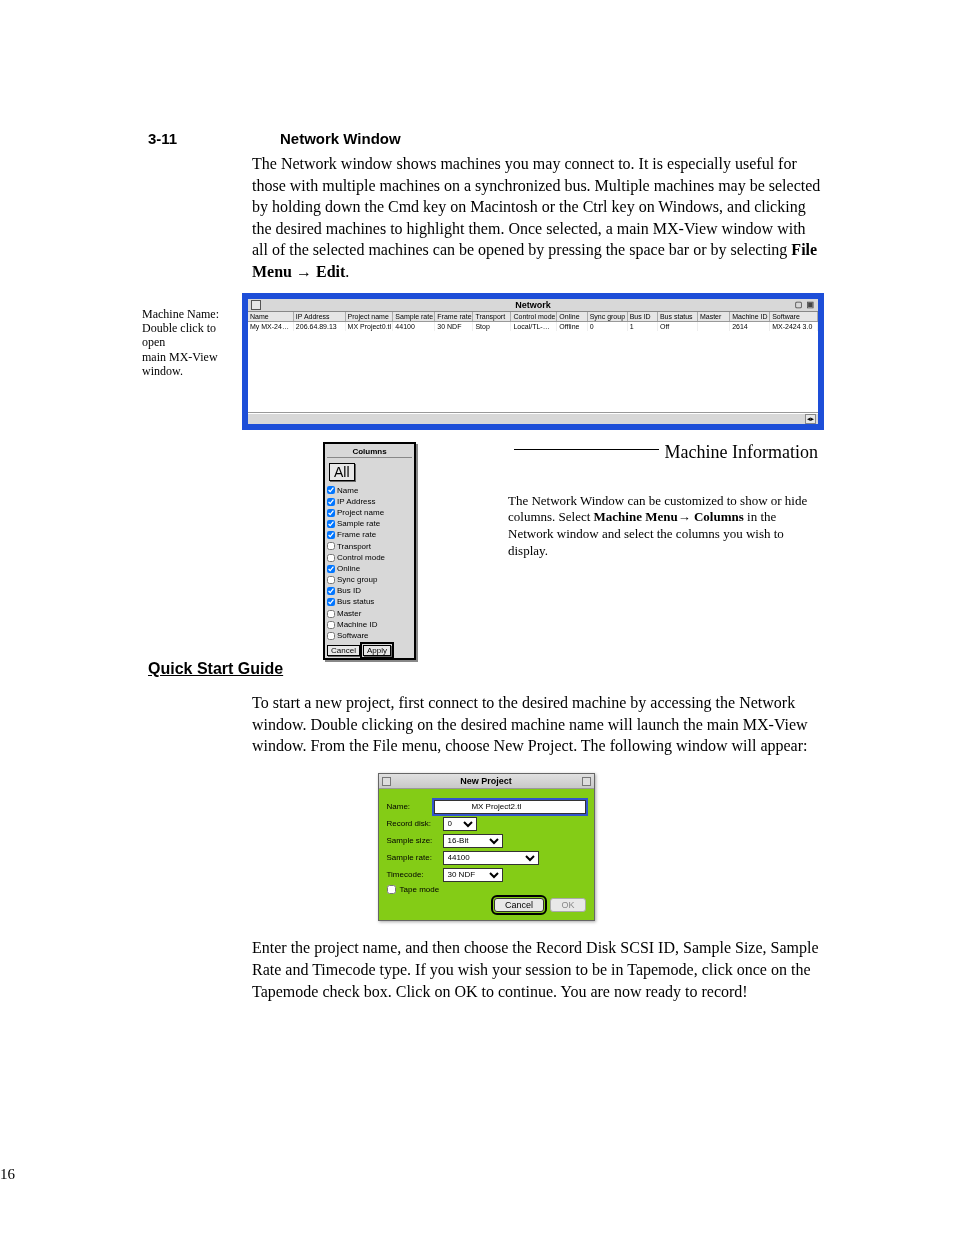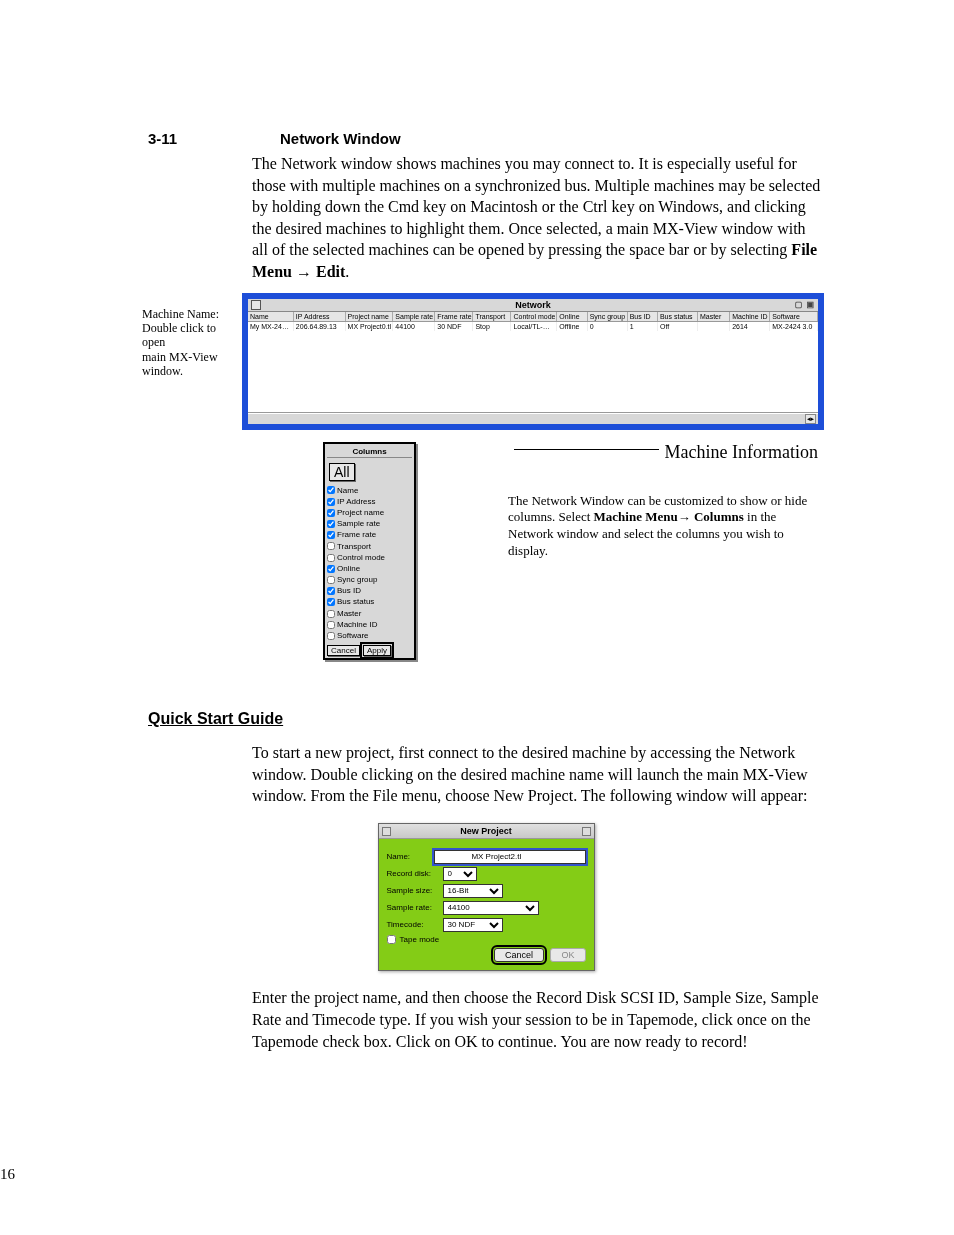--- a/index.html
+++ b/index.html
@@ -28,21 +28,21 @@
 .columns-panel .cp-title{text-align:center;font-weight:bold;border-bottom:1px solid #888;margin-bottom:3px;padding:1px 0;font-size:8px;}
 .columns-panel .all-btn{border:1px solid #000;background:#e8e8e8;font-size:14px;padding:0 4px;margin:2px 0 4px 2px;display:inline-block;box-shadow:1px 1px 0 #666;}
 .columns-panel label{display:block;font-size:8px;line-height:1.4;white-space:nowrap;}
 .columns-panel input[type=checkbox]{width:8px;height:8px;margin:0 2px 0 0;vertical-align:middle;}
 .columns-panel .cp-foot{margin-top:4px;display:flex;gap:3px;}
 .columns-panel .cp-foot button{font-size:8px;border:1px solid #000;background:#e8e8e8;padding:0 3px;box-shadow:1px 1px 0 #666;}
 .columns-panel .cp-foot .apply{outline:2px solid #000;outline-offset:1px;}
 .right-info{margin-left:92px;width:310px;font-size:13px;}
 .right-info .mi-title{text-align:left;margin-bottom:30px;font-size:18px;}
 .right-info .mi-body{font-size:13px;line-height:1.3;}
-.guide-title{margin-top:50px;font-family:Arial,Helvetica,sans-serif;font-weight:bold;font-size:16px;text-decoration:underline;margin-bottom:14px;}
+.guide-title{font-family:Arial,Helvetica,sans-serif;font-weight:bold;font-size:16px;text-decoration:underline;margin-bottom:14px;}
 .new-project{width:215px;margin:16px auto;border:1px solid #666;background:#84cc16;font-family:Geneva,Arial,sans-serif;font-size:9px;box-shadow:1px 1px 3px #aaa;}
 .np-title{background:linear-gradient(#e0e0e0,#c8c8c8);text-align:center;font-weight:bold;font-size:9px;padding:2px;border-bottom:1px solid #999;position:relative;}
 .np-title::before,.np-title::after{content:"";position:absolute;top:3px;width:7px;height:7px;border:1px solid #777;background:#ddd;}
 .np-title::before{left:3px;}
 .np-title::after{right:3px;}
 .np-body{padding:8px;}
 .np-row{display:flex;align-items:center;margin:3px 0;font-size:8px;}
 .np-row .lbl{width:56px;}
 .np-row input[type=text]{height:12px;font-size:8px;border:1px solid #333;padding:0 2px;background:#fff;}
 .np-row select{height:14px;font-size:8px;border:1px solid #333;background:#fff;}

